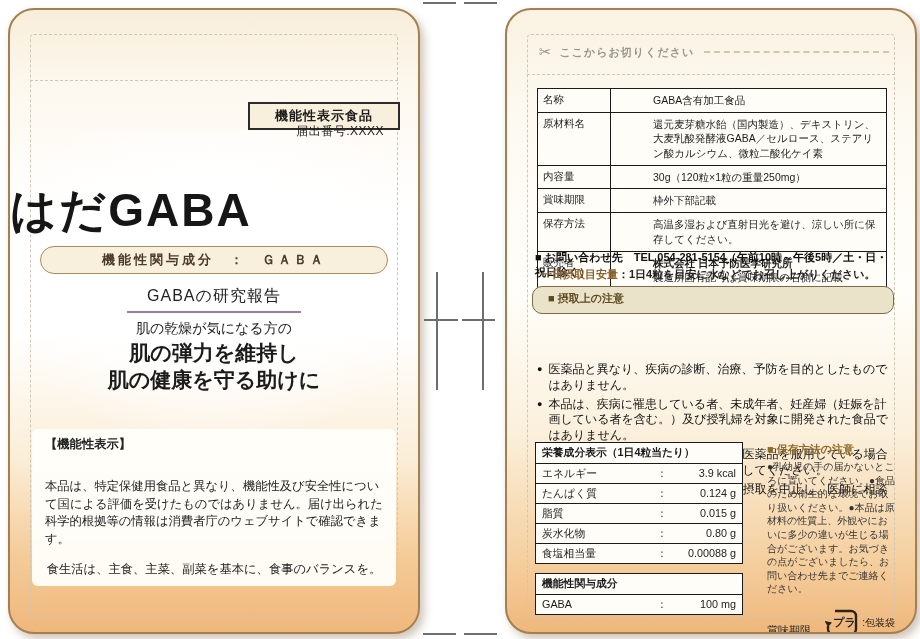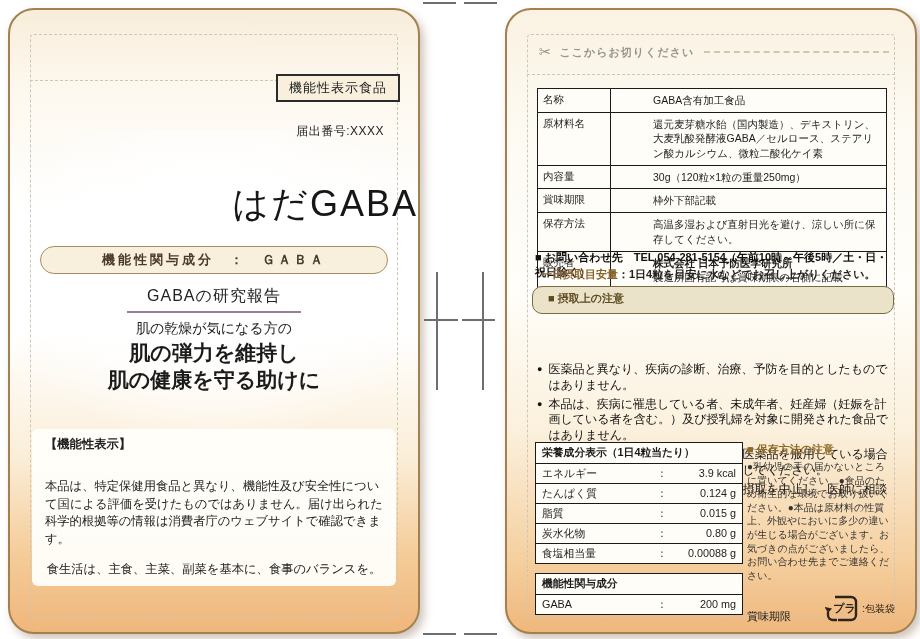--- a/index.html
+++ b/index.html
@@ -10,24 +10,24 @@
   .pouch{position:absolute;top:8px;width:408px;height:622px;border:2px solid #a3804f;border-radius:26px;
     box-shadow:4px 5px 8px rgba(120,90,60,.35);overflow:hidden;}
   .pouch-front{left:8px;background:linear-gradient(180deg,#f8edda 0%,#fdf8ee 12%,#ffffff 32%,#ffffff 52%,#fbeed8 72%,#f4cb97 88%,#efb77c 100%);}
   .pouch-back{left:505px;background:linear-gradient(180deg,#faf2e2 0%,#fdfaf2 18%,#fffefa 45%,#fbf0dc 68%,#f5d0a0 88%,#efb77c 100%);}
   .glow{position:absolute;left:0;top:120px;width:100%;height:300px;
     background:radial-gradient(ellipse at 50% 45%,#ffffff 35%,rgba(255,255,255,0) 78%);pointer-events:none;}
   .dashed-inner{position:absolute;left:20px;right:20px;top:24px;bottom:14px;border:1px dashed #cfc6b4;border-radius:4px;}
   .seal-line{position:absolute;left:20px;right:20px;height:0;border-top:1px dashed #cfc6b4;}
 
   
-  .badge{position:absolute;top:64px;right:18px;border:2px solid #2b2b2b;background:#f8efdc;
-    padding:3px 11px;font-size:13px;font-weight:normal;letter-spacing:1px;}
+  .badge{position:absolute;top:92px;right:18px;border:2px solid #2b2b2b;background:#f8efdc;
+    padding:3px 25px;font-size:13px;font-weight:bold;letter-spacing:1px;}
   .notif{position:absolute;top:113px;right:34px;font-size:12px;letter-spacing:.5px;}
-  .front-title{position:absolute;top:170px;left:0;width:100%;text-align:right;font-size:36px;letter-spacing:2px;color:#161616;}
+  .front-title{position:absolute;top:170px;left:0;width:100%;text-align:left;font-size:46px;letter-spacing:2px;color:#161616;font-weight:bold;}
   .pill{position:absolute;top:236px;left:30px;right:30px;border:1px solid #ab8c60;background:#f8efdc;
     border-radius:15px;text-align:center;font-size:13px;font-weight:bold;letter-spacing:3px;color:#4a3a28;padding:4px 0;}
   .report-wrap{position:absolute;top:276px;left:0;width:100%;text-align:center;}
   .report{display:inline-block;font-size:16px;letter-spacing:1px;padding:0 20px 4px;border-bottom:2px solid #9a7f92;color:#222;}
   .claim1{position:absolute;top:310px;left:0;width:100%;text-align:center;font-size:14px;color:#222;}
   .claim2{position:absolute;top:329px;left:0;width:100%;text-align:center;font-size:21px;font-weight:bold;color:#1b1b1b;}
   .claim3{position:absolute;top:356px;left:0;width:100%;text-align:center;font-size:21px;font-weight:bold;color:#1b1b1b;}
   .claims-box{position:absolute;top:419px;left:22px;right:22px;bottom:46px;background:rgba(255,254,250,.96);
     border-radius:6px;padding:7px 13px;font-size:12.3px;line-height:1.45;color:#222;display:flex;flex-direction:column;}
   .claims-box .hd{font-weight:bold;}
@@ -54,21 +54,21 @@
 
   .caution-box{position:absolute;top:276px;left:25px;right:21px;border:1.5px solid #7a6a45;border-radius:10px;
     background:#eae3ca;padding:4px 15px 6px;color:#3a3220;}
   .caution-box .ti{font-size:11px;font-weight:bold;color:#5d4a1f;margin-bottom:1px;}
   .caution-box .bd{font-size:10.6px;line-height:1.4;font-weight:500;}
 
   .bullets{position:absolute;top:352px;left:28px;right:20px;font-size:12px;color:#111;}
   .bullet{display:flex;margin-bottom:3px;line-height:1.32;}
   .bullet::before{content:"●";font-size:9px;margin:2px 6px 0 2px;}
 
-  .bottom-row{position:absolute;top:432px;left:28px;right:20px;bottom:18px;display:flex;gap:4px;}
+  .bottom-row{position:absolute;top:432px;left:28px;right:20px;bottom:18px;display:flex;gap:24px;}
   .tables-col{width:208px;flex:0 0 208px;}
   .nut-table{border:1.5px solid #1a1a1a;background:#fffdf8;font-size:10.8px;}
   .nut-header{border-bottom:1px solid #1a1a1a;font-weight:bold;padding:3px 6px;}
   .nut-row{display:flex;border-bottom:1px solid #1a1a1a;padding:2.5px 6px;}
   .nut-row:last-child{border-bottom:none;}
   .nut-name{flex:1;}
   .nut-colon{width:16px;text-align:center;color:#333;}
   .nut-val{width:66px;text-align:right;}
   .func-table{margin-top:9px;}
 
@@ -208,21 +208,21 @@
             <span class="nut-name">食塩相当量</span>
             <span class="nut-colon">：</span>
             <span class="nut-val">0.00088 g</span>
           </div>
         </div>
         <div class="nut-table func-table">
           <div class="nut-header">機能性関与成分</div>
           <div class="nut-row">
             <span class="nut-name">GABA</span>
             <span class="nut-colon">：</span>
-            <span class="nut-val">200 mg</span>
+            <span class="nut-val">100 mg</span>
           </div>
         </div>
       </div>
 
       <div class="storage-col">
         <div class="storage-ti">■ 保存方法の注意</div>
         <div class="storage-bd">●乳幼児の手の届かないところに置いてください。●食品のため衛生的な環境でお取り扱いください。●本品は原材料の性質上、外観やにおいに多少の違いが生じる場合がございます。お気づきの点がございましたら、お問い合わせ先までご連絡ください。</div>
         <div class="expiry-row">
           <span class="expiry">賞味期限</span>
           <span class="recycle">

